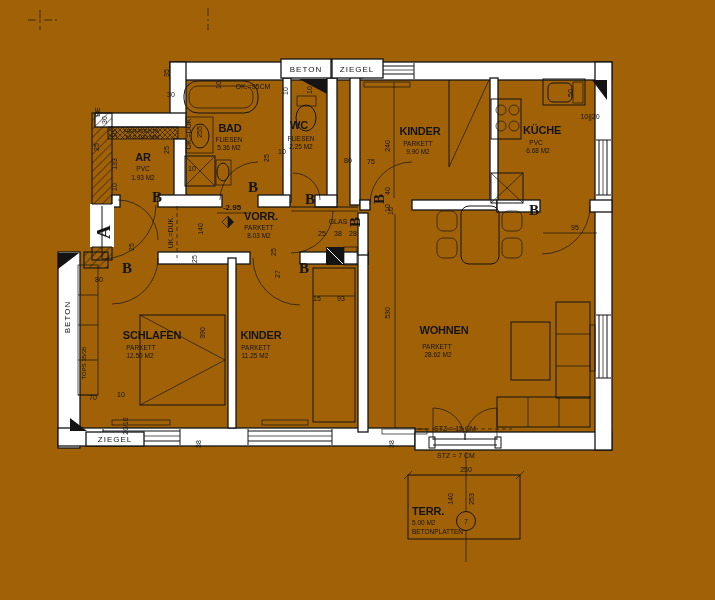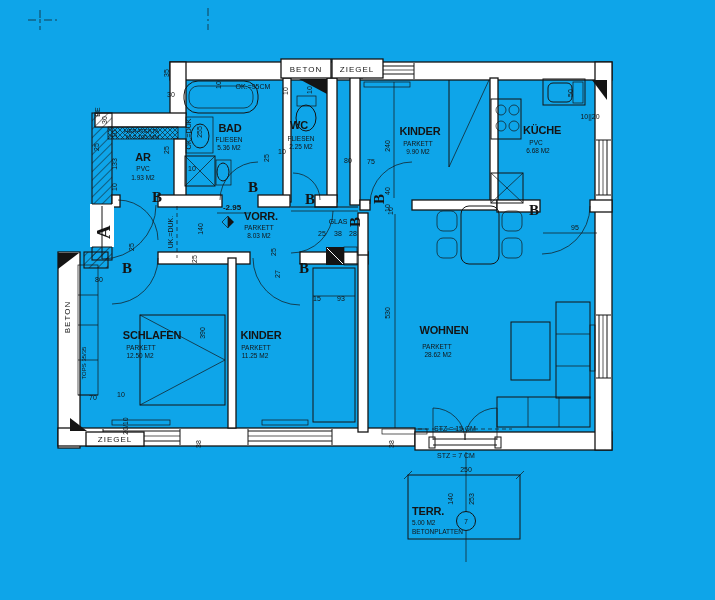--- a/index.html
+++ b/index.html
@@ -1,16 +1,16 @@
 <!DOCTYPE html>
 <html><head>
 <meta charset="utf-8">
 <style>
   html,body{margin:0;padding:0;background:#fff;}
-  .canvas{width:715px;height:600px;background:#0ea5e9;position:relative;overflow:hidden;
+  .canvas{width:715px;height:600px;background:#a16207;position:relative;overflow:hidden;
           font-family:"Liberation Sans",sans-serif;}
   svg{display:block}
   svg text{fill:#141414;font-family:"Liberation Sans",sans-serif;}
   .rn{font-size:11px;font-weight:bold;letter-spacing:-0.2px;}
   .rs{font-size:6.5px;}
   .dim{font-size:7px;}
   .ann{font-size:7px;}
   .lvl{font-size:8px;font-weight:bold;}
   .mat{font-size:8px;letter-spacing:1px;}
   .sm{font-size:6px;}

